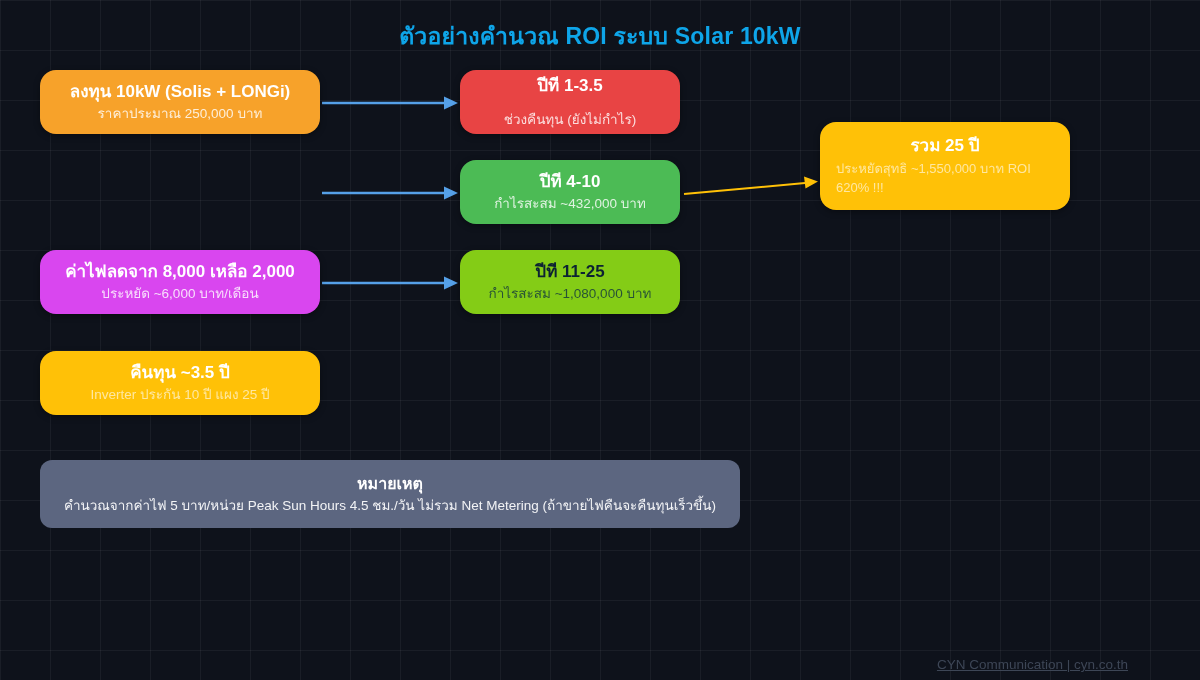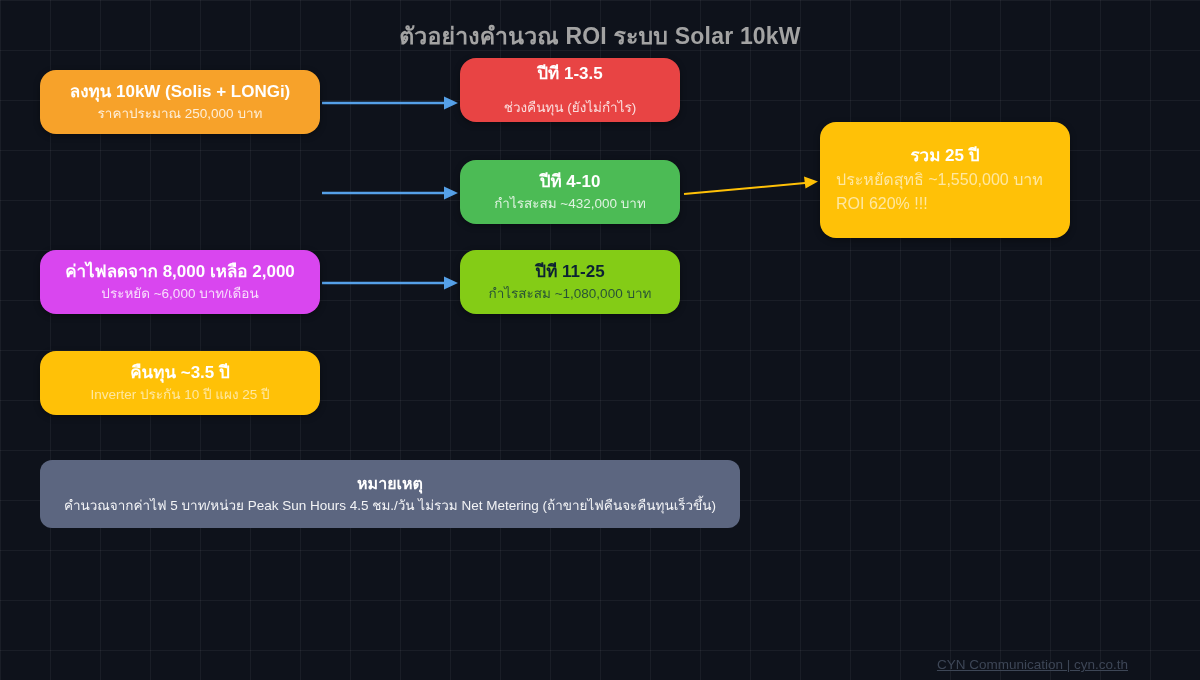--- a/index.html
+++ b/index.html
@@ -9,43 +9,43 @@
     background-color:#0E121B;
     background-image:
       linear-gradient(rgba(255,255,255,0.05) 1px, transparent 1px),
       linear-gradient(90deg, rgba(255,255,255,0.05) 1px, transparent 1px);
     background-size:50px 50px;
     position:relative;
   }
   .canvas{position:absolute;inset:0;}
   .page-title{
     position:absolute;top:18px;left:0;width:1200px;text-align:center;
-    color:#a3a3a3;font-size:23px;font-weight:bold;letter-spacing:0.2px;
+    color:#0ea5e9;font-size:23px;font-weight:bold;letter-spacing:0.2px;
   }
   .node{
     position:absolute;border-radius:16px;
     display:flex;flex-direction:column;align-items:center;justify-content:center;
     color:#ffffff;
     box-shadow:0 2px 6px rgba(0,0,0,0.35);
     padding:4px 16px;box-sizing:border-box;
   }
   .node .t{font-size:17px;font-weight:bold;line-height:1.45;}
   .node .s{font-size:13.5px;line-height:1.5;color:rgba(255,255,255,0.82);}
   .node.dim-sub .s{color:rgba(255,255,255,0.62);}
   .node.dark-text .t{color:#0C2233;}
   .node.dark-text .s{color:rgba(8,40,66,0.75);}
   
   .lnode{left:40px;width:280px;height:64px;}
   .l0{top:70px;} .l1{top:160px;} .l2{top:250px;} .l3{top:340px;}
   
   .mnode{left:460px;width:220px;height:64px;}
-  .m0{top:58px;gap:12px;} .m1{top:160px;} .m2{top:250px;}
+  .m0{top:70px;gap:12px;} .m1{top:160px;} .m2{top:250px;}
   
-  .rnode{left:820px;top:122px;width:250px;height:116px;}
-  .rnode .s{font-size:16px;}
+  .rnode{left:820px;top:122px;width:250px;height:88px;}
+  .rnode .s{font-size:13px;}
   
   .note{
     position:absolute;left:40px;top:460px;width:700px;height:68px;
     border-radius:12px;display:flex;flex-direction:column;align-items:center;justify-content:center;
     text-align:right;color:#ffffff;box-sizing:border-box;padding:4px 14px;
   }
   .note .t{font-size:16px;font-weight:bold;line-height:1.5;}
   .note .s{font-size:13.5px;line-height:1.55;color:rgba(255,255,255,0.92);}
   .arrows{position:absolute;top:0;left:0;pointer-events:none;}
   .footer{

